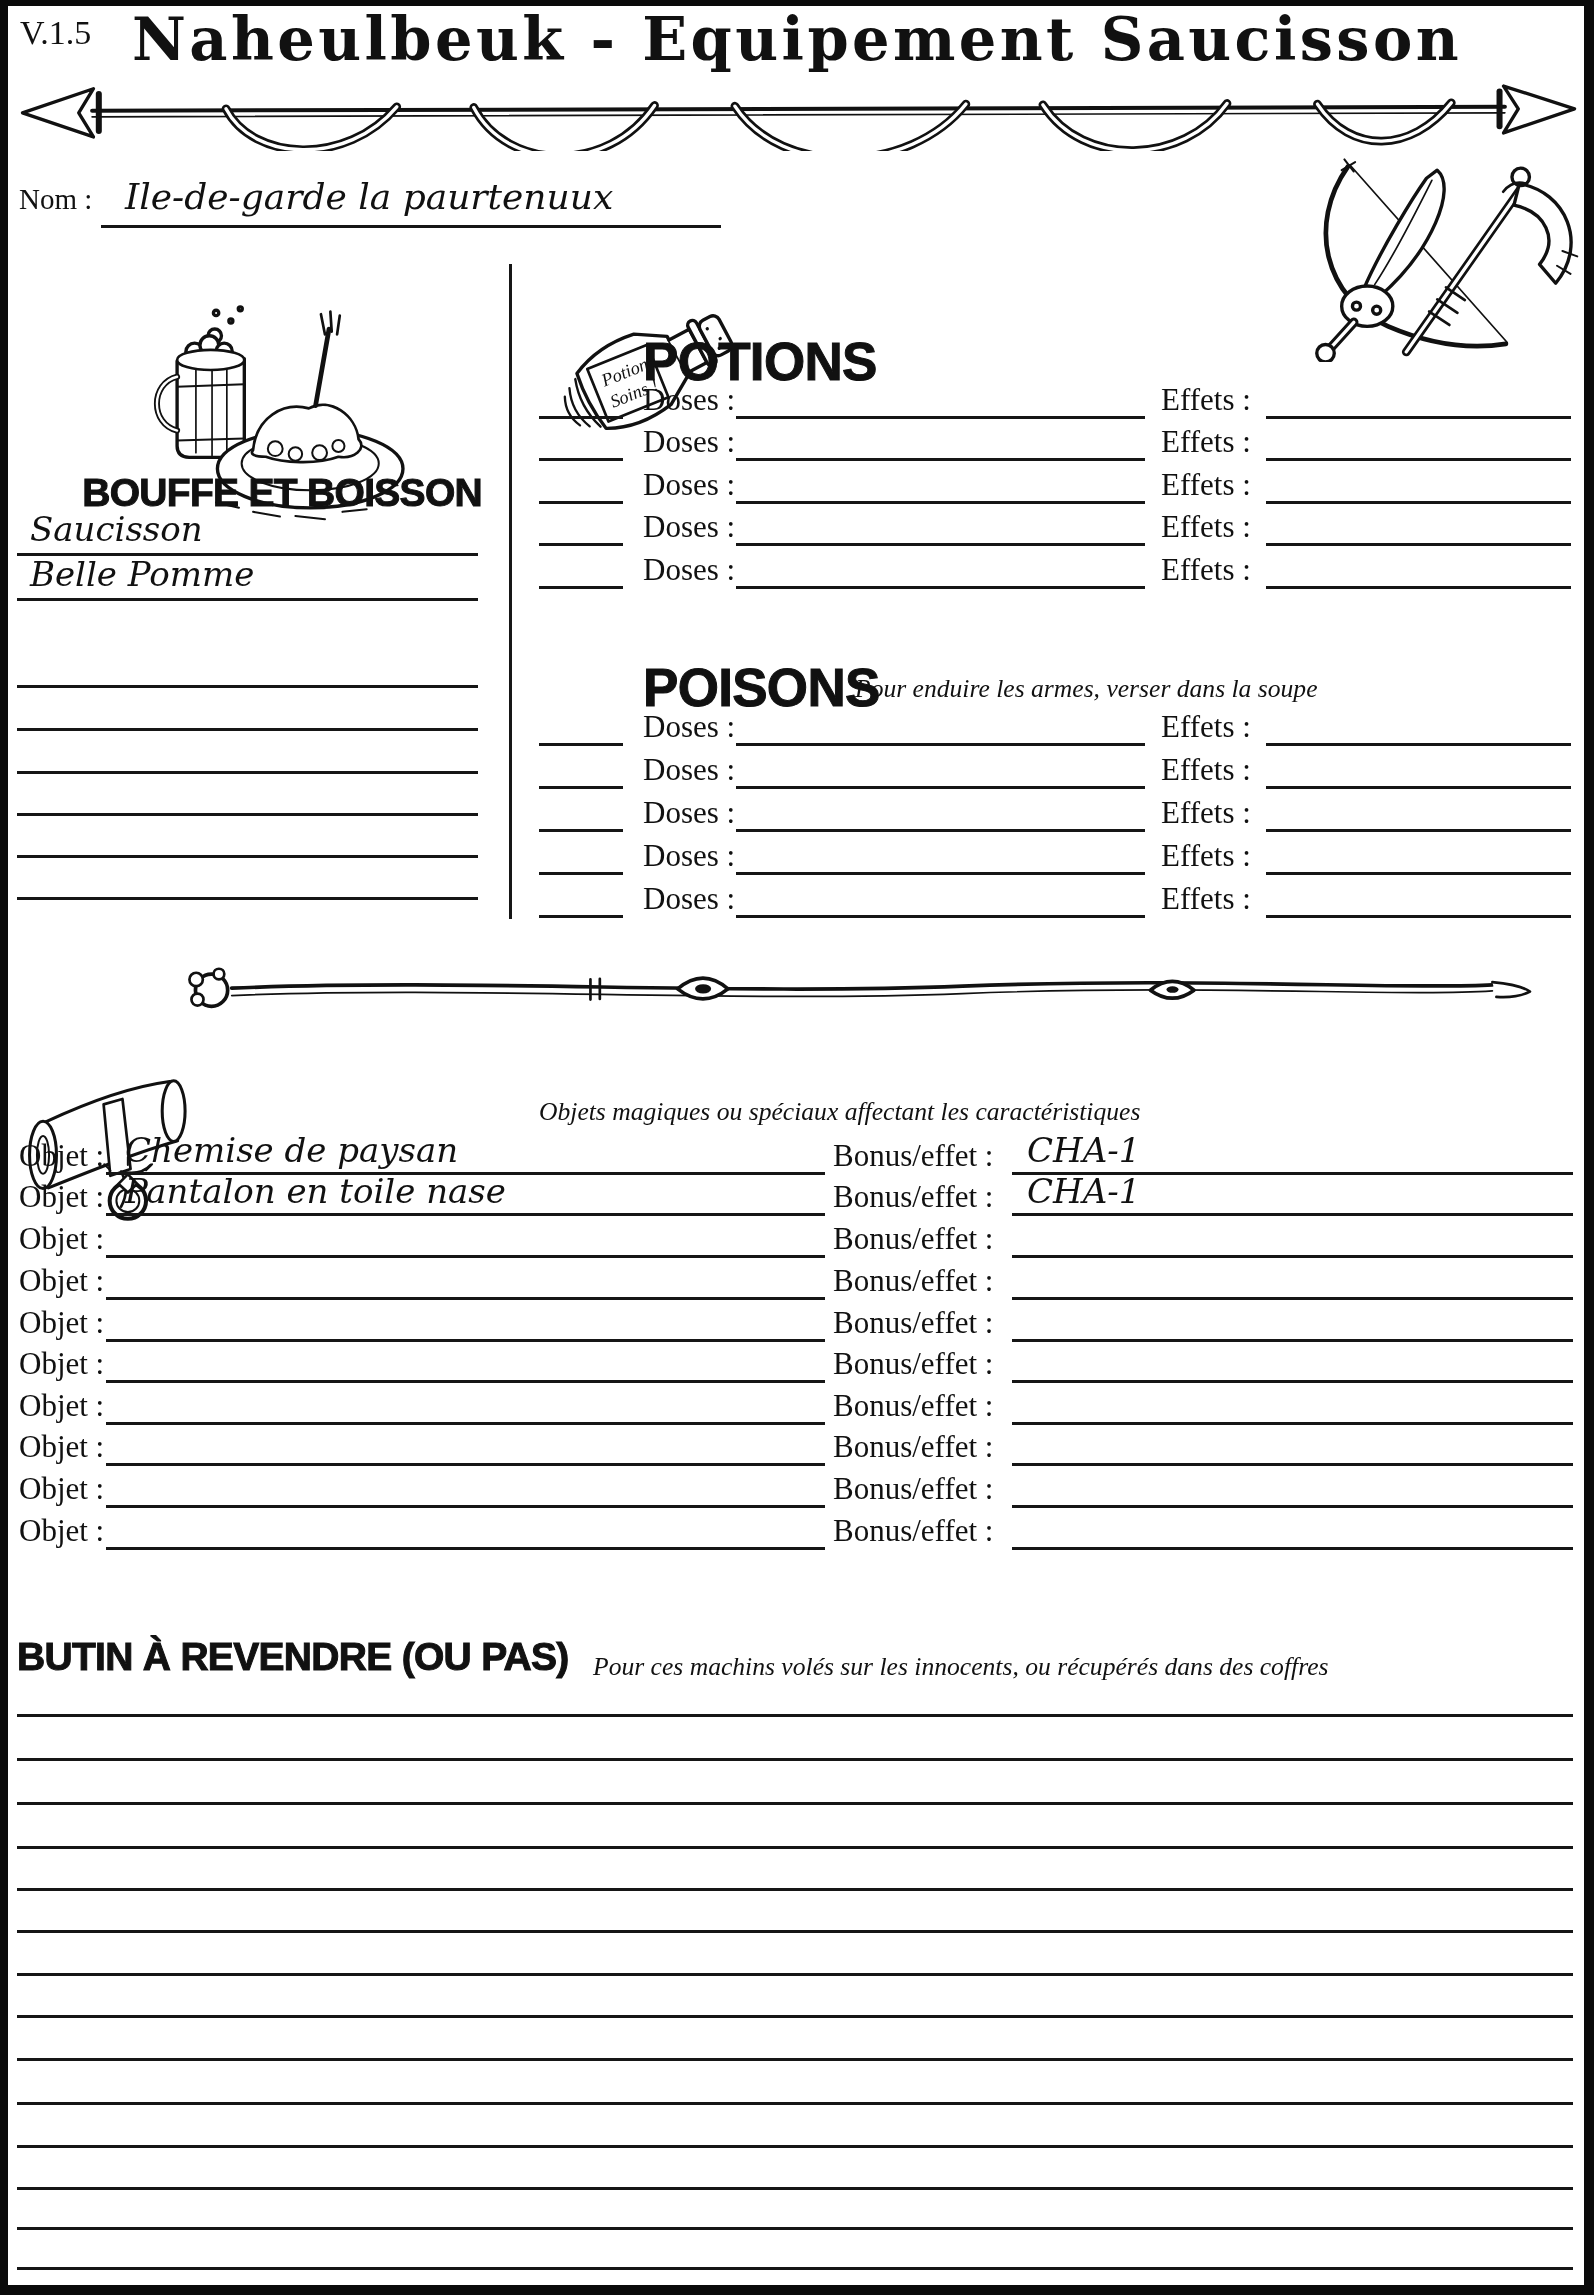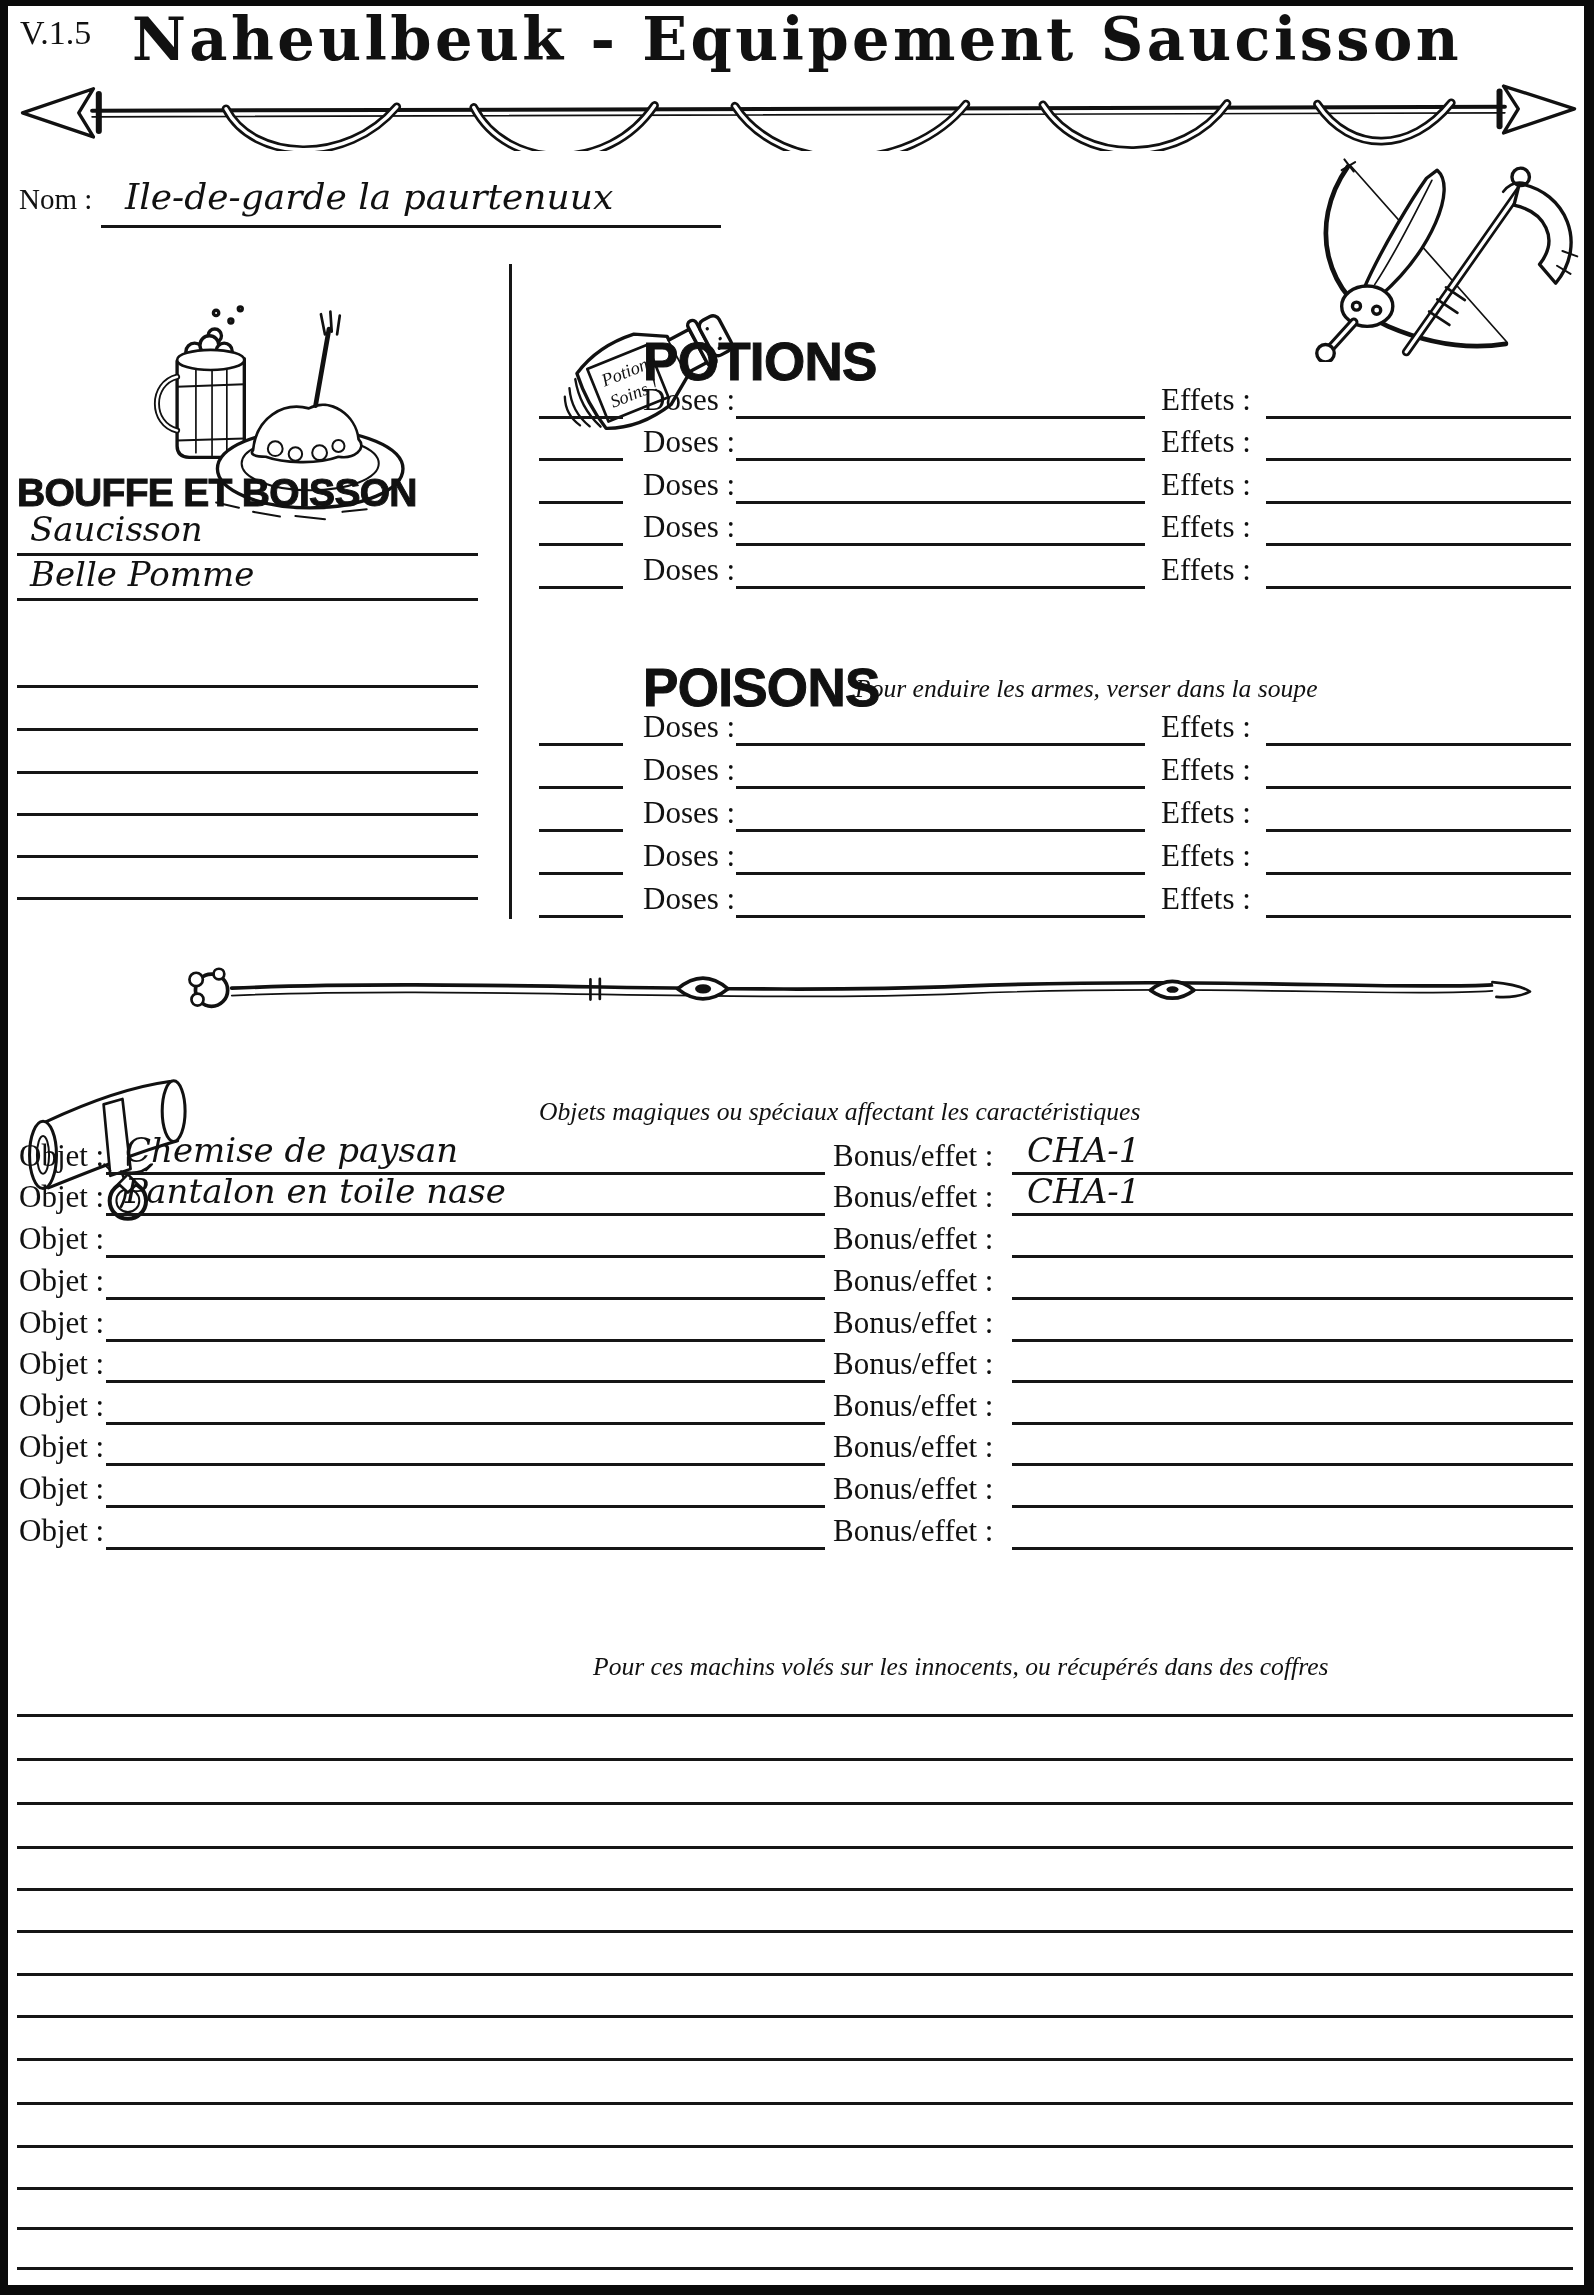--- a/index.html
+++ b/index.html
@@ -99,21 +99,21 @@
       <circle cx="238" cy="242" r="11" stroke-width="3"></circle>
         <circle cx="268" cy="250" r="10" stroke-width="3"></circle>
       <circle cx="304" cy="248" r="11" stroke-width="3"></circle>
         <circle cx="332" cy="238" r="9" stroke-width="3"></circle>
       <path d="M318 64 L298 178" stroke-width="7"></path>
       <path d="M306 42 l6 30 M320 38 l2 30 M334 44 l-4 28" stroke-width="4"></path>
       <path d="M150 322 l34 8 M205 336 l40 7 M268 342 l44 5 M338 336 l36 -4" stroke-width="3"></path>
     </g>
   </svg>
 
-  <div class="section-head" style="left:17px;top:471px;width:465px;text-align:left;font-size:39px">BOUFFE ET BOISSON</div>
+  <div class="section-head" style="left:17px;top:471px;width:465px;text-align:right;font-size:39px">BOUFFE ET BOISSON</div>
 
   <div class="row" style="top:517px">
     <span class="hand" style="left:30px">Saucisson</span>
     <i class="ln" style="left:17px;width:461px"></i>
     </div>
   <div class="row" style="top:562px">
     <span class="hand" style="left:30px">Belle Pomme</span>
     <i class="ln" style="left:17px;width:461px"></i>
     </div>
   <div class="row" style="top:649px">
@@ -367,20 +367,21 @@
     </div>
   <div class="row" style="top:1511px">
     <b class="flabel" style="left:19px;font-weight:normal">Objet :</b>
     <span class="hand" style="left:125px;bottom:5.4px"></span>
     <i class="ln" style="left:106px;width:719px"></i>
     <b class="flabel" style="left:833px;font-weight:normal">Bonus/effet :</b>
     <span class="hand" style="left:1027px;bottom:5.4px"></span>
     <i class="ln" style="left:1012px;width:561px"></i>
     </div>
 
+  <div class="section-head" style="left:17px;top:1635px;font-size:39px">BUTIN À REVENDRE (OU PAS)</div>
   <div class="subtitle" style="left:593px;top:1652px">Pour ces machins volés sur les innocents, ou récupérés dans des coffres</div>
 
   <i class="ln" style="left:17px;top:1714px;width:1556px;height:3.4px"></i>
   <i class="ln" style="left:17px;top:1758px;width:1556px;height:3.4px"></i>
   <i class="ln" style="left:17px;top:1802px;width:1556px;height:3.4px"></i>
   <i class="ln" style="left:17px;top:1846px;width:1556px;height:3.4px"></i>
   <i class="ln" style="left:17px;top:1888px;width:1556px;height:3.4px"></i>
   <i class="ln" style="left:17px;top:1930px;width:1556px;height:3.4px"></i>
   <i class="ln" style="left:17px;top:1973px;width:1556px;height:3.4px"></i>
   <i class="ln" style="left:17px;top:2015px;width:1556px;height:3.4px"></i>

